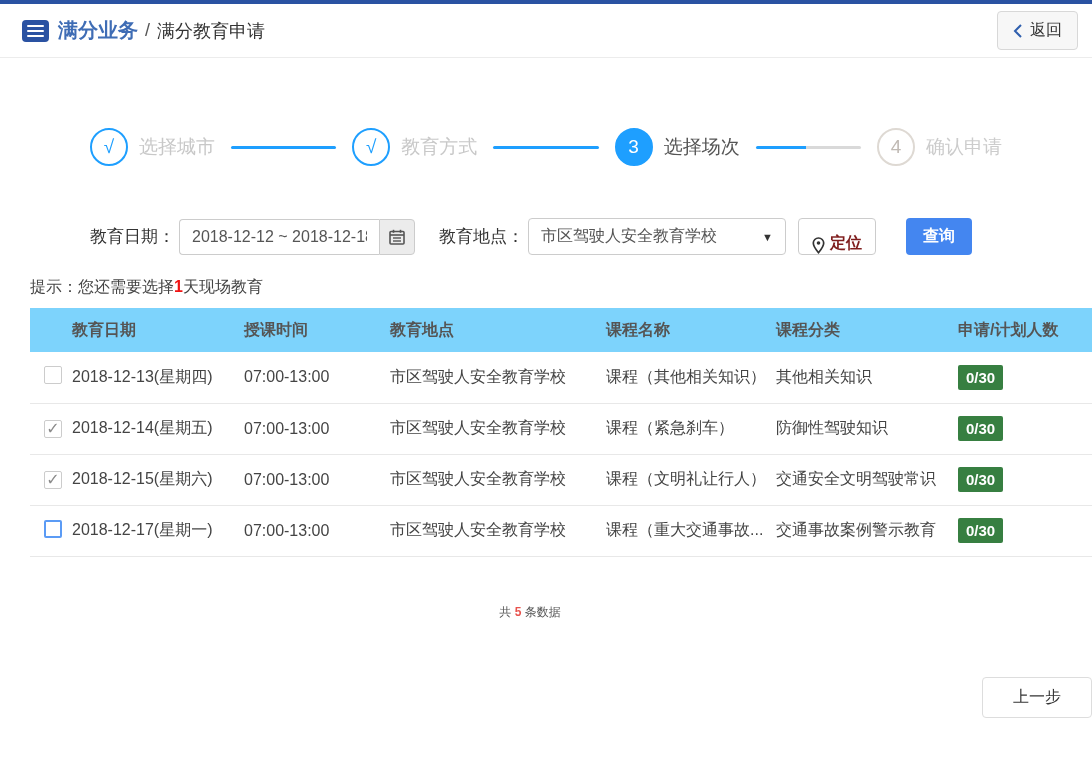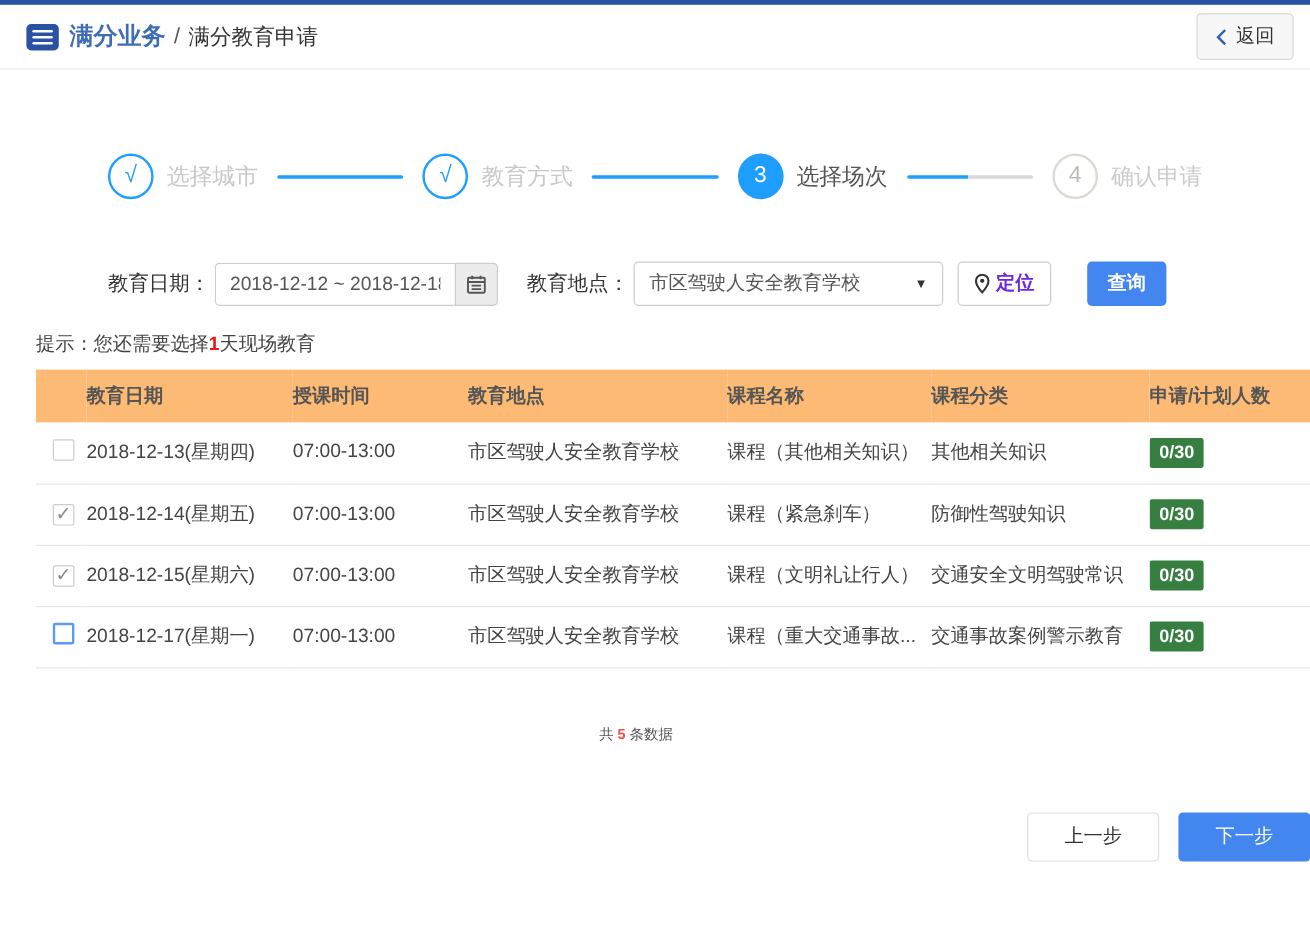--- a/index.html
+++ b/index.html
@@ -46,30 +46,30 @@
   .input-group{display:flex;align-items:stretch;margin-left:4px;}
   .date-input{width:200px;height:36px;border:1px solid var(--border_gray);border-right:none;
     border-radius:4px 0 0 4px;padding:0 12px;font-size:16px;color:#555;outline:none;
     font-family:"Liberation Sans","DejaVu Sans",sans-serif;}
   .cal-addon{width:36px;background:#ececec;border:1px solid var(--border_gray);
     border-radius:0 4px 4px 0;display:flex;align-items:center;justify-content:center;cursor:pointer;}
   .loc-label{margin-left:24px;text-align:center;}
   .select{width:258px;height:37px;border:1px solid var(--border_gray);border-radius:4px;margin-left:4px;
     display:flex;align-items:center;justify-content:space-between;padding:0 12px;font-size:16px;color:#555;cursor:pointer;}
   .select .arrow{font-size:11px;color:#333;}
-  .locate-btn{margin-left:12px;height:37px;display:flex;align-items:center;gap:5px;background:#fff;
-    border:1px solid var(--border_gray);border-radius:4px;padding:0 13px;font-size:16px;font-weight:bold;color:#6d28d9;cursor:pointer;font-family:Liberation Mono, monospace;}
+  .locate-btn{margin-left:12px;height:37px;display:flex;align-items:flex-end;gap:5px;background:#fff;
+    border:1px solid var(--border_gray);border-radius:4px;padding:0 13px;font-size:16px;font-weight:bold;color:#7f1d1d;cursor:pointer;font-family:Liberation Mono, monospace;}
   .search-btn{margin-left:30px;width:66px;height:37px;background:var(--btn_blue);border:none;border-radius:4px;
     color:#fff;font-size:16px;font-weight:bold;cursor:pointer;font-family:inherit;}
   
   .hint{margin:22px 0 10px 30px;font-size:16px;color:#444;}
   .hint b{color:var(--alert_red);font-weight:bold;}
   
   table{margin-left:30px;width:1062px;border-collapse:collapse;table-layout:fixed;}
-  thead tr{background:#fdba74;height:44px;}
+  thead tr{background:#7dd3fc;height:44px;}
   th{text-align:left;font-size:16px;color:#555;font-weight:bold;}
   tbody tr{height:51px;border-bottom:1px solid var(--row_border);}
   td{font-size:16px;color:#444;overflow:hidden;white-space:nowrap;}
   .cb{width:18px;height:18px;border:1px solid #ccc;border-radius:2px;display:inline-flex;
     align-items:center;justify-content:center;margin-left:14px;cursor:pointer;background:#fff;
     font-size:16px;font-weight:bold;color:#8a8a8a;line-height:1;}
   .cb.focus{border:2px solid #5b9bf5;}
   .badge{display:inline-block;background:var(--badge_green);color:#fff;font-weight:bold;
     font-size:15px;padding:4px 8px;border-radius:2px;}
   
@@ -216,14 +216,13 @@
       <td>交通事故案例警示教育</td>
       <td><span class="badge">0/30</span></td>
     </tr>
   </tbody>
 </table>
 
 <div class="summary"><span>共 </span><b>5</b><span> 条数据</span></div>
 
 <div class="footer">
   <button class="prev-btn">上一步</button>
-  <button class="next-btn">下一步</button>
 </div>
 
 </body></html>

